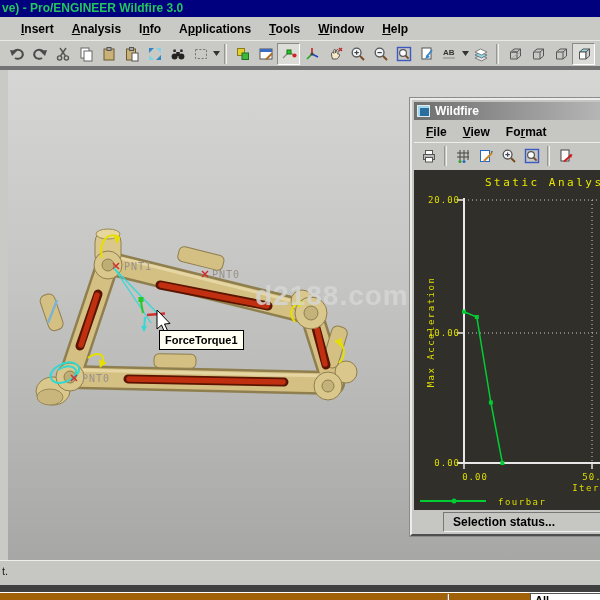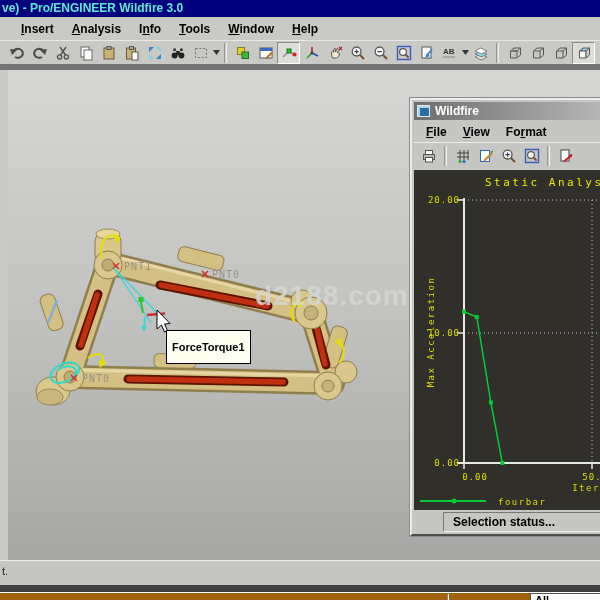--- a/index.html
+++ b/index.html
@@ -2,44 +2,44 @@
 <html><head>
 <meta charset="utf-8">
 <style>
   * { margin:0; padding:0; box-sizing:border-box; }
   html,body { width:600px; height:600px; }
   body { position:relative; overflow:hidden; background:#c9c9c6;
          font-family:"Liberation Sans", sans-serif; }
 
   
   .titlebar { position:absolute; left:0; top:0; width:600px; height:17px;
-    background:#00007e; color:#5eead4; font-weight:bold; font-size:12px;
+    background:#00007e; color:#22c55e; font-weight:bold; font-size:12px;
     line-height:17px; padding-left:2px; }
   .menubar { position:absolute; left:0; top:17px; width:600px; height:23px;
     display:flex; align-items:center; padding-left:2px;
     font-weight:bold; font-size:12px; color:#000;margin-left:10px; }
   .menubar .mi { padding:3px 9px; white-space:nowrap; }
   .toolbar { position:absolute; left:0; top:40px; width:600px; height:30px;
-    border-top:1px solid #e8e8e5; border-bottom:6px solid #737373;
+    border-top:1px solid #e8e8e5; border-bottom:4px solid #737373;
     display:flex; align-items:center; padding-left:5px; }
   .tb { width:23px; height:22px; flex:0 0 auto; display:flex; align-items:center;
     justify-content:center; border:1px solid transparent; }
   .tb.pressed { background:#dcdcd9; border-color:#8a8a8a #ffffff #ffffff #8a8a8a; }
   .tsep { width:3px; height:20px; border-left:1px solid #969693;
     border-right:1px solid #efefec; margin:0 4px; flex:0 0 auto; }
   .dd { width:8px; display:flex; align-items:center; justify-content:center; flex:0 0 auto; }
 
   
   .viewport { position:absolute; left:8px; top:70px; width:600px; height:490px;
     background:linear-gradient(#d6d6d4 0%, #c4c4c2 45%, #a7a7a5 100%); }
   .watermark { position:absolute; left:247px; top:210px; font-size:28px;
     font-weight:bold; letter-spacing:1px; color:#d6d6d4; opacity:.85; }
   .tooltip { position:absolute; left:151px; top:260px; background:#fffff2;
-    border:1px solid #000; font-size:11px; font-weight:bold; padding:10px 5px;
-    white-space:nowrap;margin-left:7px; }
+    border:1px solid #000; font-size:11px; font-weight:bold; padding:3px 5px;
+    white-space:nowrap; }
 
   
   .msgstrip { position:absolute; left:0; top:560px; width:600px; height:25px;
     background:#c6c6c3; border-top:1px solid #ededea; font-size:11px;
     color:#222; padding:4px 0 0 2px; }
   .statusbar { position:absolute; left:0; top:585px; width:600px; height:15px;
     background:#a16207; border-top:7px solid #404040;
     box-shadow:inset 0 1px 0 #ffffff; }
   .sdiv { position:absolute; left:447px; top:2px; height:12px; width:2px;
     border-left:1px solid #8a8a8a; border-right:1px solid #fff; }
@@ -83,20 +83,21 @@
 <body>
 
 <div class="titlebar">
   <span>ve) - Pro/ENGINEER Wildfire 3.0</span>
 </div>
 
 <div class="menubar">
   <span class="mi"><u>I</u>nsert</span>
   <span class="mi"><u>A</u>nalysis</span>
   <span class="mi">I<u>n</u>fo</span>
+  <span class="mi">A<u>p</u>plications</span>
   <span class="mi"><u>T</u>ools</span>
   <span class="mi"><u>W</u>indow</span>
   <span class="mi"><u>H</u>elp</span>
 </div>
 
 <div class="toolbar">
   <div class="tb">
       <svg width="16" height="16">
         <path d="M4 7 A5 4.5 0 1 1 6 12" fill="none" stroke="#4a4a4a" stroke-width="2"></path>
         <path d="M1 4 L8 5 L3 10 Z" fill="#4a4a4a"></path>

